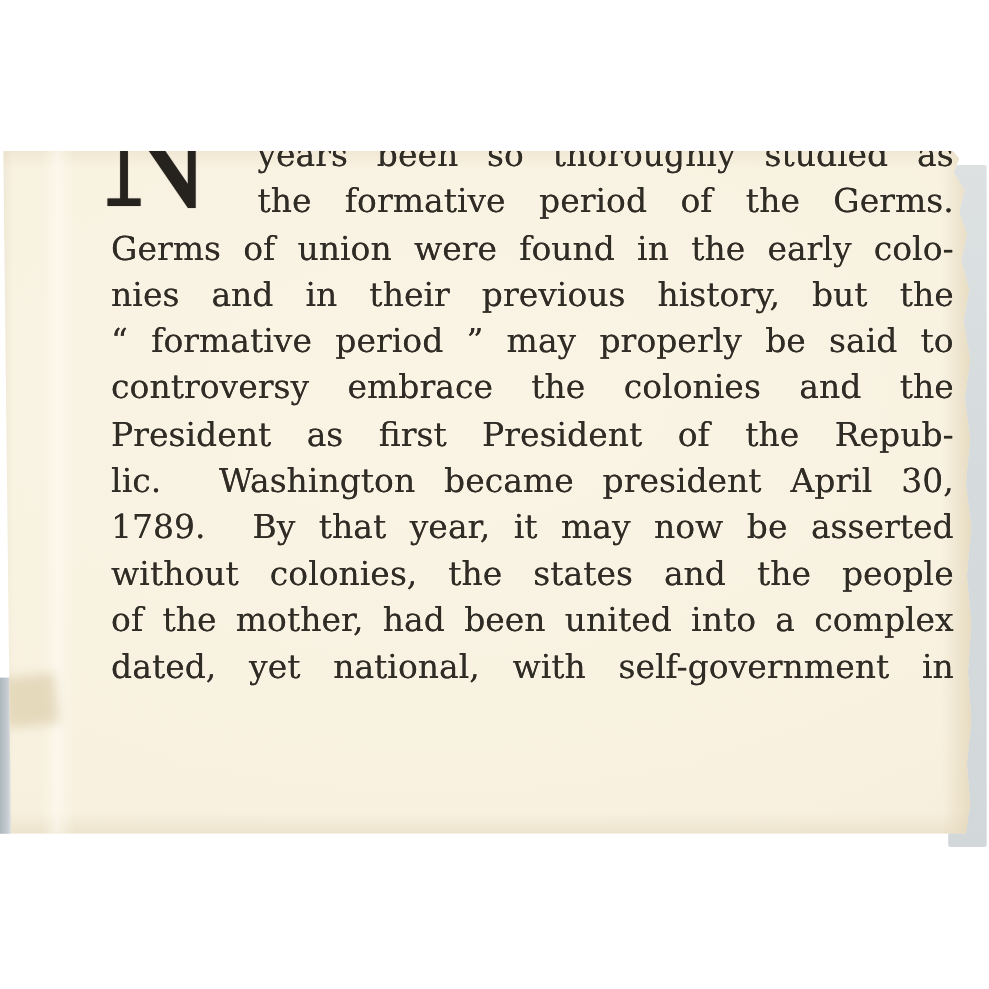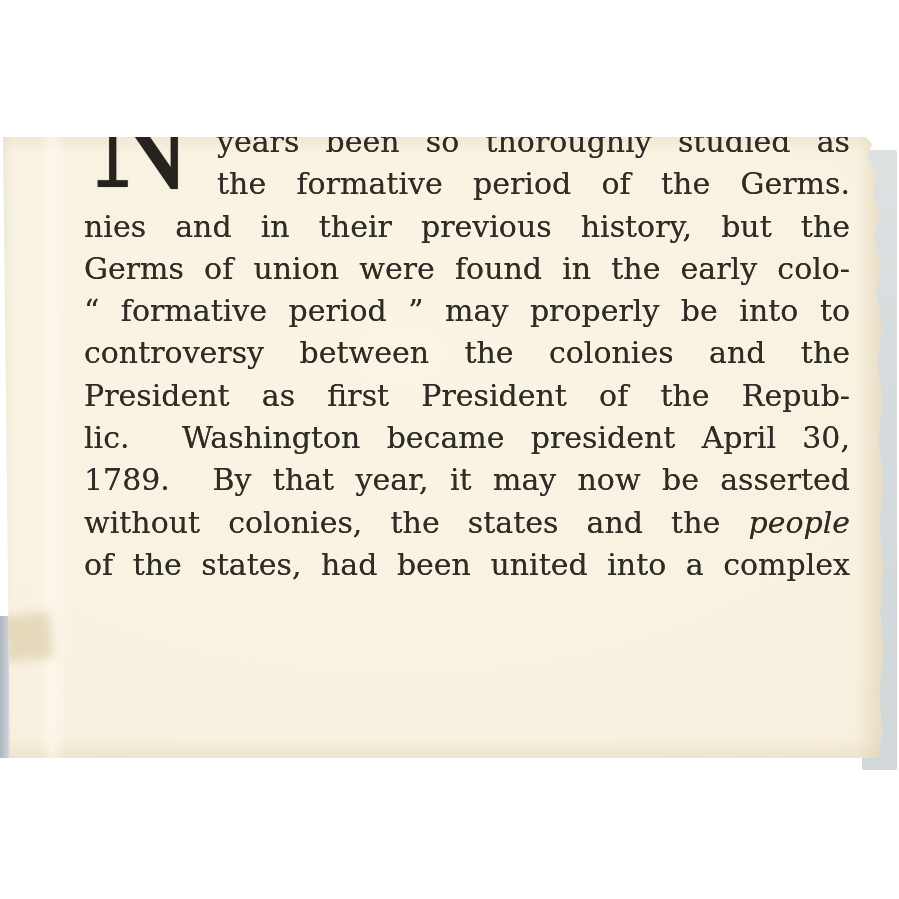--- a/index.html
+++ b/index.html
@@ -39,54 +39,55 @@
     );
     overflow:hidden;
   }
   .stain{
     position:absolute;left:4px;top:477px;width:48px;height:46px;
     background:rgba(213,197,158,.55);
     filter:blur(5px);
     transform:rotate(-6deg);
   }
   .text-block{
-    position:absolute;left:84px;top:-16px;width:766px;
+    position:absolute;left:101px;top:-16px;width:766px;
     color:#2f2b25;
     font-size:30px;line-height:42.3px;
     text-shadow:0 0 0.6px rgba(43,39,32,.75);
     word-spacing:2px;
   }
   .line{
     text-align:justify;text-align-last:justify;
     height:42.3px;white-space:nowrap;
   }
   .line.indent{padding-left:133px;}
-  .line .it{font-style:italic;}
+  .line .it{}
   .drop-cap{
     position:absolute;left:92px;top:-60px;
     font-size:130px;line-height:1;color:#26231e;
     transform:scaleX(.9);transform-origin:0 100%;
     text-shadow:0 0 1px rgba(38,35,30,.6);
   }
 </style>
 </head>
 <body>
 
 <div class="backing-right"></div>
 <div class="backing-left"></div>
 
 <div class="paper">
   <div class="stain"></div>
   <div class="drop-cap">N</div>
   <div class="text-block">
       <div class="line indent"><span>years been so thoroughly studied as</span></div>
       <div class="line indent"><span>the formative period of the Germs.</span></div>
+      <div class="line"><span>Germs of union were found in the early colo-</span></div>
       <div class="line"><span>nies and in their previous history, but the</span></div>
-      <div class="line"><span>Germs of union were found in the early colo-</span></div>
-      <div class="line"><span>“ formative period ” may properly be into to</span></div>
-      <div class="line"><span>controversy between the colonies and the</span></div>
+      <div class="line"><span>“ formative period ” may properly be said to</span></div>
+      <div class="line"><span>controversy embrace the colonies and the</span></div>
       <div class="line"><span>President as first President of the Repub-</span></div>
       <div class="line"><span>lic.&nbsp; Washington became president April 30,</span></div>
       <div class="line"><span>1789.&nbsp; By that year, it may now be asserted</span></div>
       <div class="line"><span>without colonies, the states and the </span><span class="it">people</span></div>
-      <div class="line"><span>of the states, had been united into a complex</span></div>
+      <div class="line"><span>of the mother, had been united into a complex</span></div>
+      <div class="line"><span>dated, yet national, with self-government in</span></div>
     </div>
 </div>
 
 </body></html>

